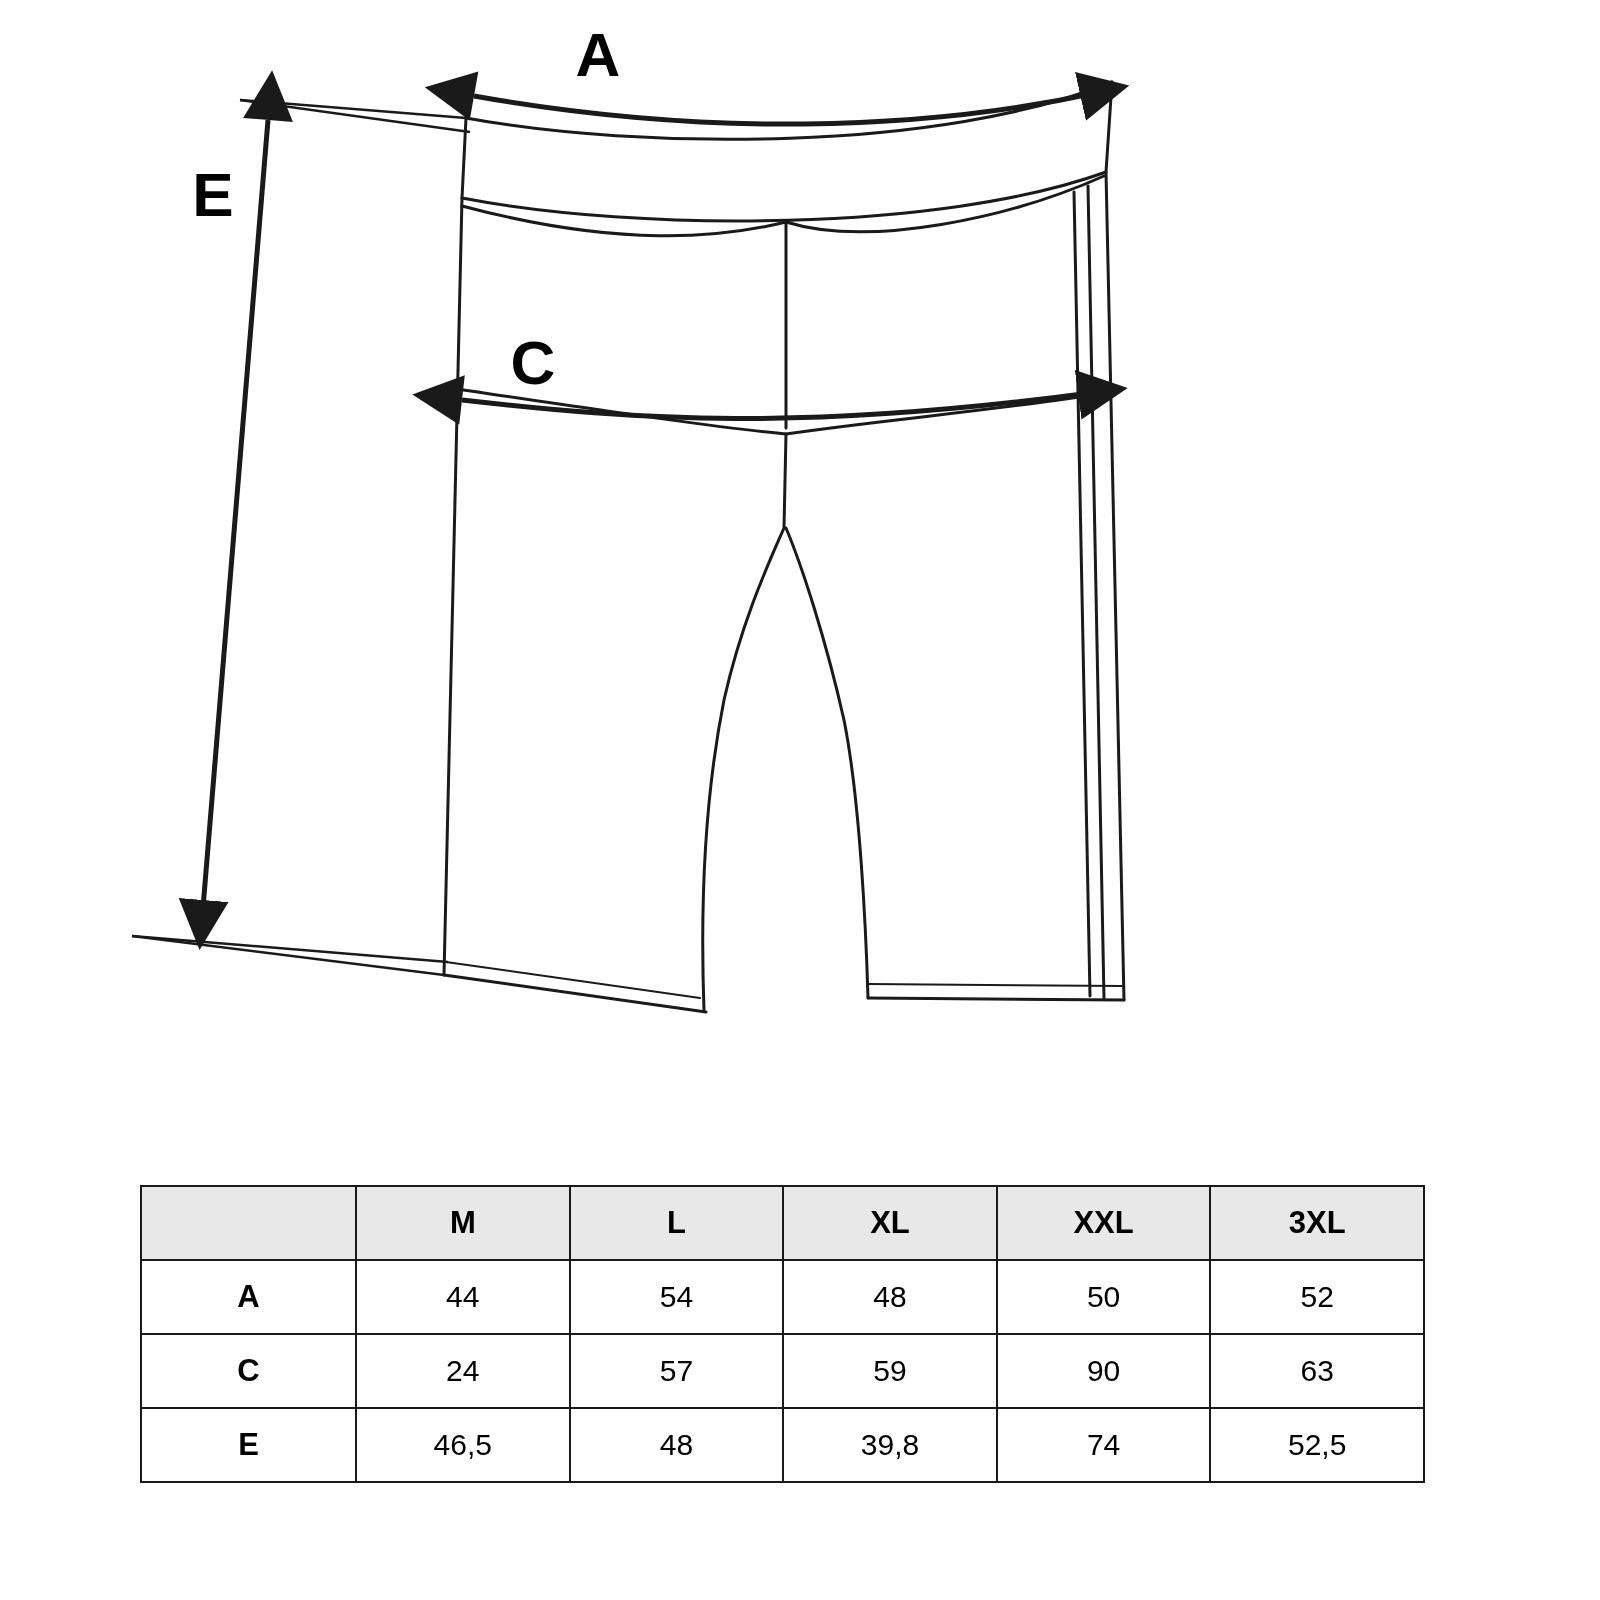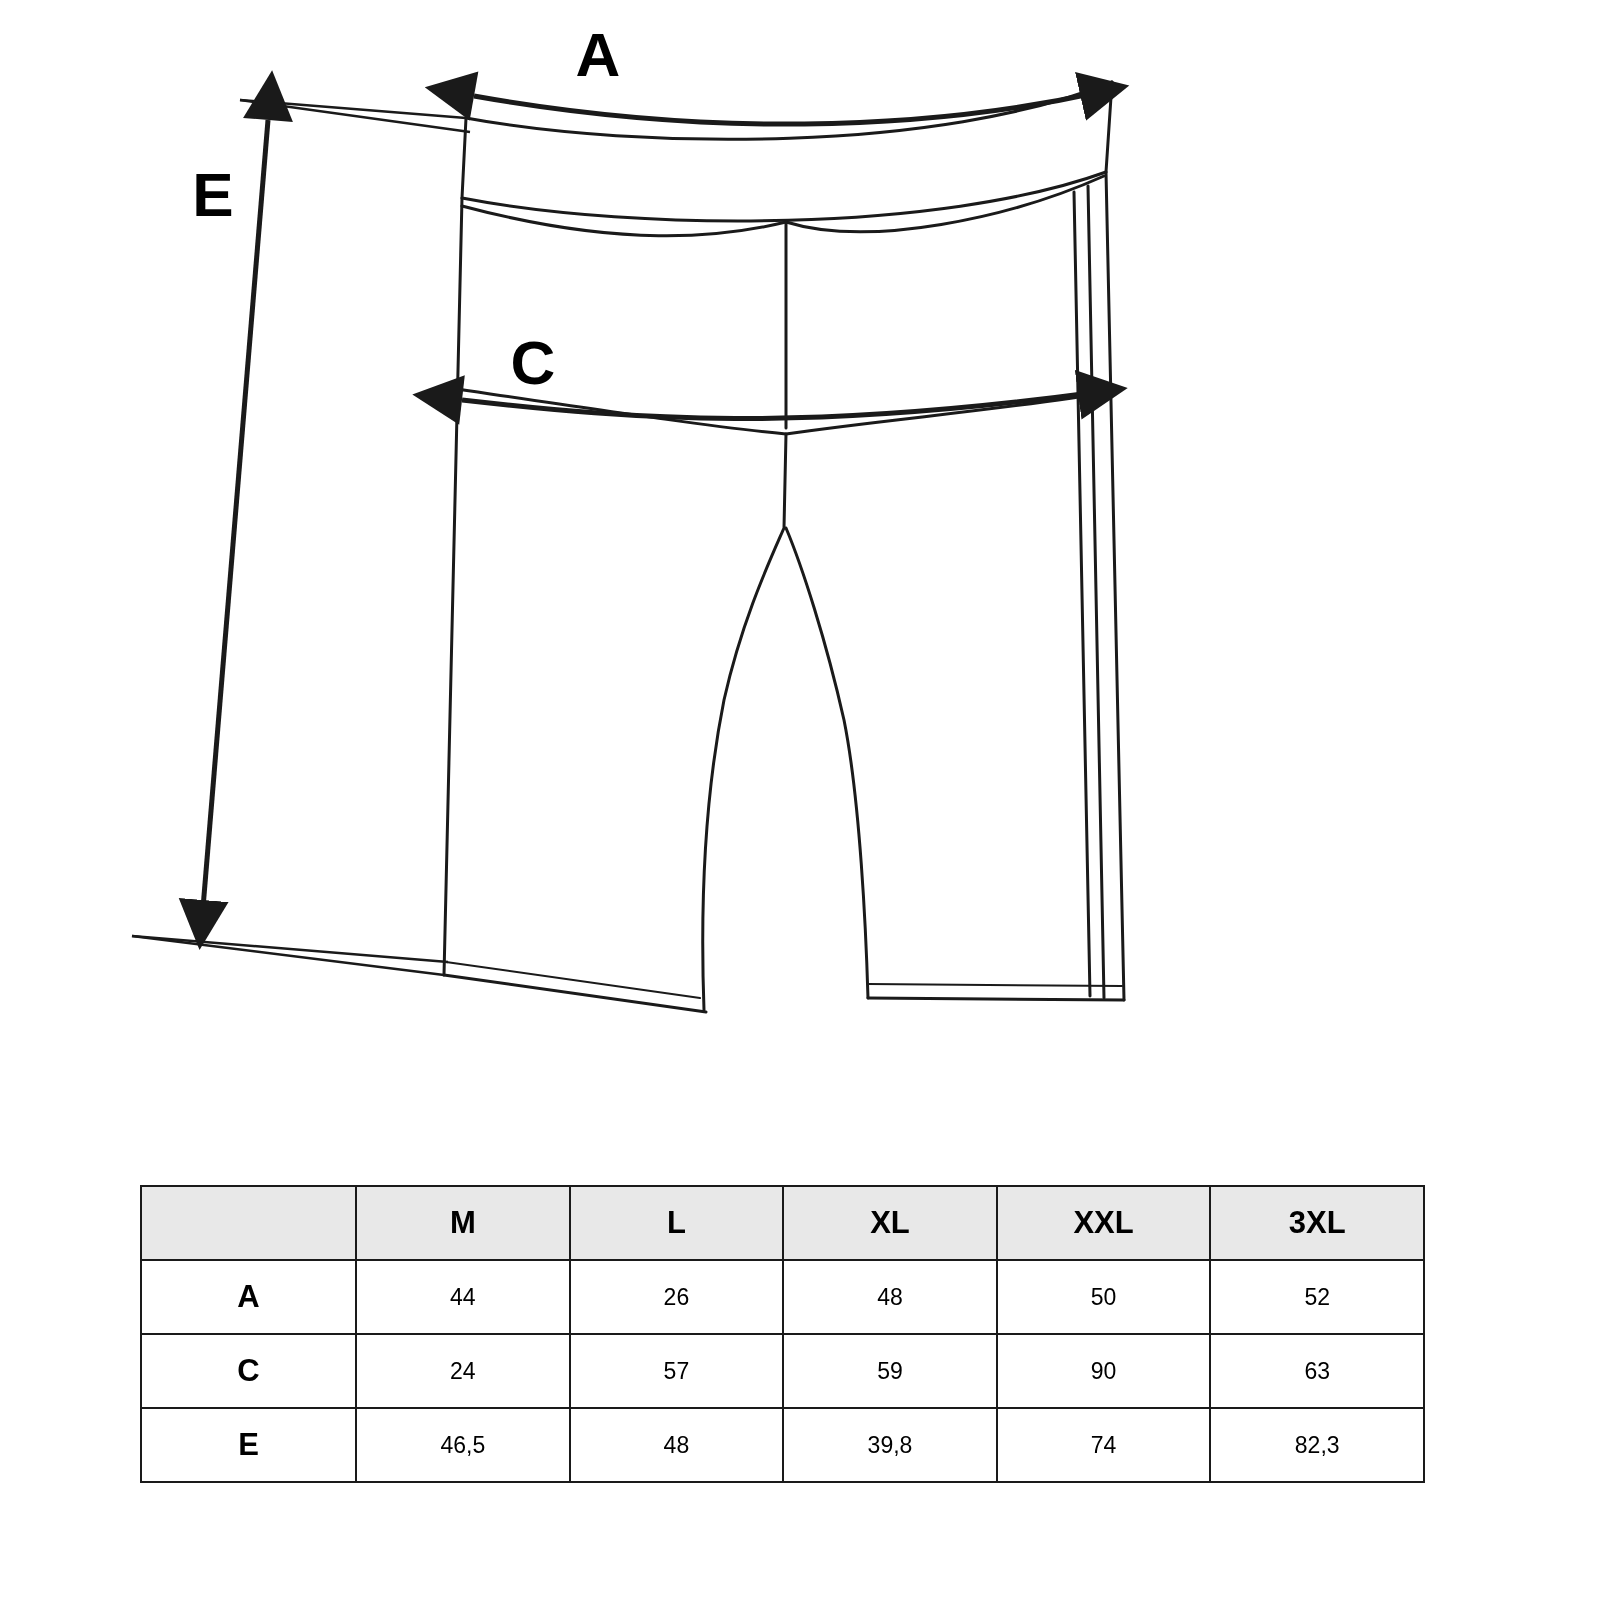--- a/index.html
+++ b/index.html
@@ -39,21 +39,21 @@
     border-collapse: collapse;
     width: 1285px;
     table-layout: fixed;
   }
   table.size-table th,
   table.size-table td {
     border: 2px solid #1a1a1a;
     height: 72px;
     text-align: center;
     vertical-align: middle;
-    font-size: 23px;
+    font-size: 30px;
     font-weight: normal;
     padding: 0;
   }
   table.size-table thead th {
     background: #e8e8e8;
     font-weight: bold;
     font-size: 31px;
   }
   table.size-table thead th.corner {
     background: #e8e8e8;
@@ -154,38 +154,38 @@
           <th>L</th>
           <th>XL</th>
           <th>XXL</th>
           <th>3XL</th>
         </tr>
       </thead>
       <tbody>
         <tr>
           <th class="rowlabel">A</th>
           <td>44</td>
-          <td>26</td>
+          <td>54</td>
           <td>48</td>
           <td>50</td>
           <td>52</td>
         </tr>
         <tr>
           <th class="rowlabel">C</th>
           <td>24</td>
           <td>57</td>
           <td>59</td>
           <td>90</td>
           <td>63</td>
         </tr>
         <tr>
           <th class="rowlabel">E</th>
           <td>46,5</td>
           <td>48</td>
           <td>39,8</td>
           <td>74</td>
-          <td>82,3</td>
+          <td>52,5</td>
         </tr>
       </tbody>
     </table>
   </div>
 
 </div>
 
 </body></html>

